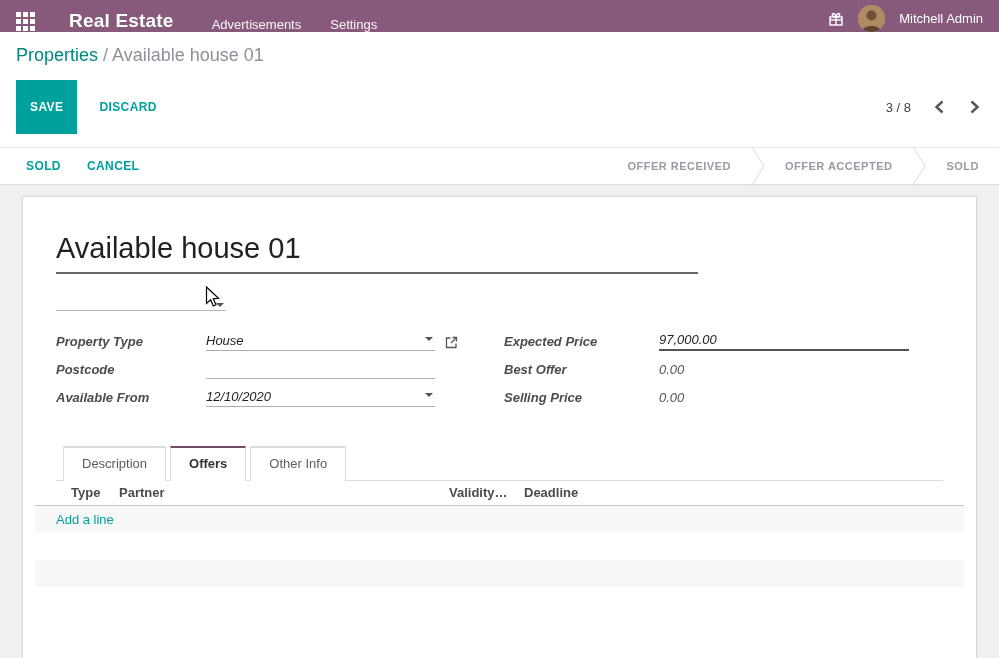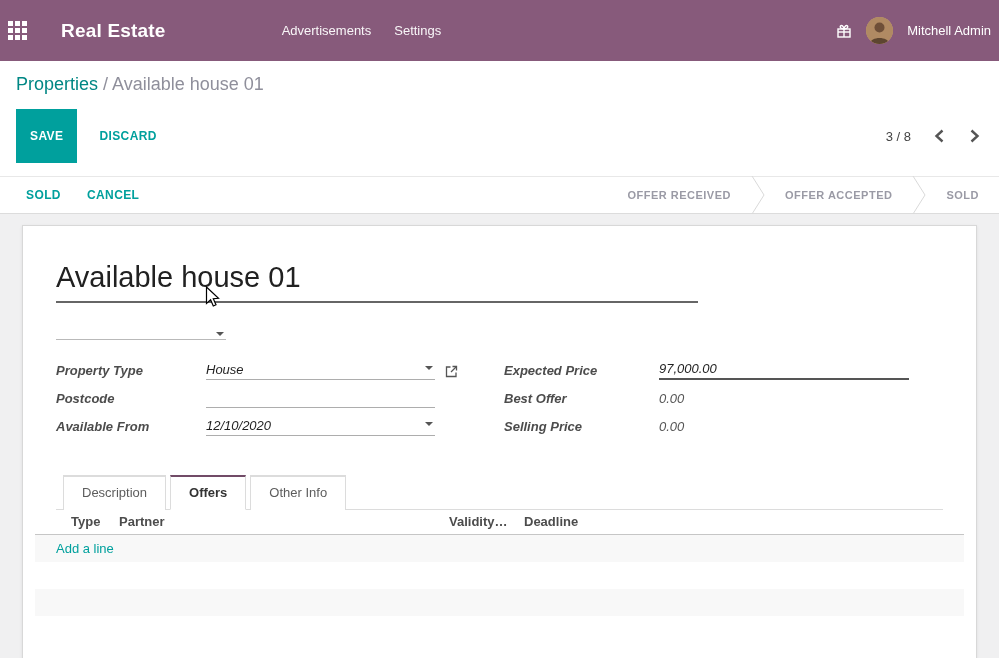--- a/index.html
+++ b/index.html
@@ -1,24 +1,24 @@
 <!DOCTYPE html>
 <html><head>
 <meta charset="utf-8">
 <style>
   * { margin:0; padding:0; box-sizing:border-box; }
   html,body { width:999px; height:658px; overflow:hidden; }
   body { font-family:"Liberation Sans", sans-serif; background:#fff; position:relative; font-size:13px; color:#333; }
 
   
-  .navbar { height:61px; background:#875A7B; display:flex; align-items:center; padding:0 8px; color:#fff; }
+  .navbar { height:32px; background:#875A7B; display:flex; align-items:flex-end; padding:0 16px; color:#fff; }
   .apps-icon { width:20px; height:20px; display:grid; grid-template-columns:repeat(3,5px); grid-template-rows:repeat(3,5px); gap:2px; cursor:pointer; }
   .apps-icon span { background:#fff; }
   .brand { font-size:19px; font-weight:bold; margin-left:33px; letter-spacing:.2px; }
-  .nav-menu { display:flex; gap:23px; margin-left:116px; font-size:13px; }
+  .nav-menu { display:flex; gap:29px; margin-left:38px; font-size:13px; }
   .nav-menu div { color:rgba(255,255,255,.95); cursor:pointer; }
   .nav-right { margin-left:auto; display:flex; align-items:center; gap:14px; }
   .gift-icon { display:flex; cursor:pointer; }
   .avatar { width:27px; height:27px; border-radius:50%; overflow:hidden; background:#caa179; display:flex; align-items:flex-end; justify-content:center; cursor:pointer; }
   .user-name { font-size:13px; }
 
   
   .breadcrumb-row { padding:13px 16px 8px; font-size:18px; background:#fff; }
   .bc-parent { color:#008784; cursor:pointer; }
   .bc-sep, .bc-current { color:#8f8f9b; }

